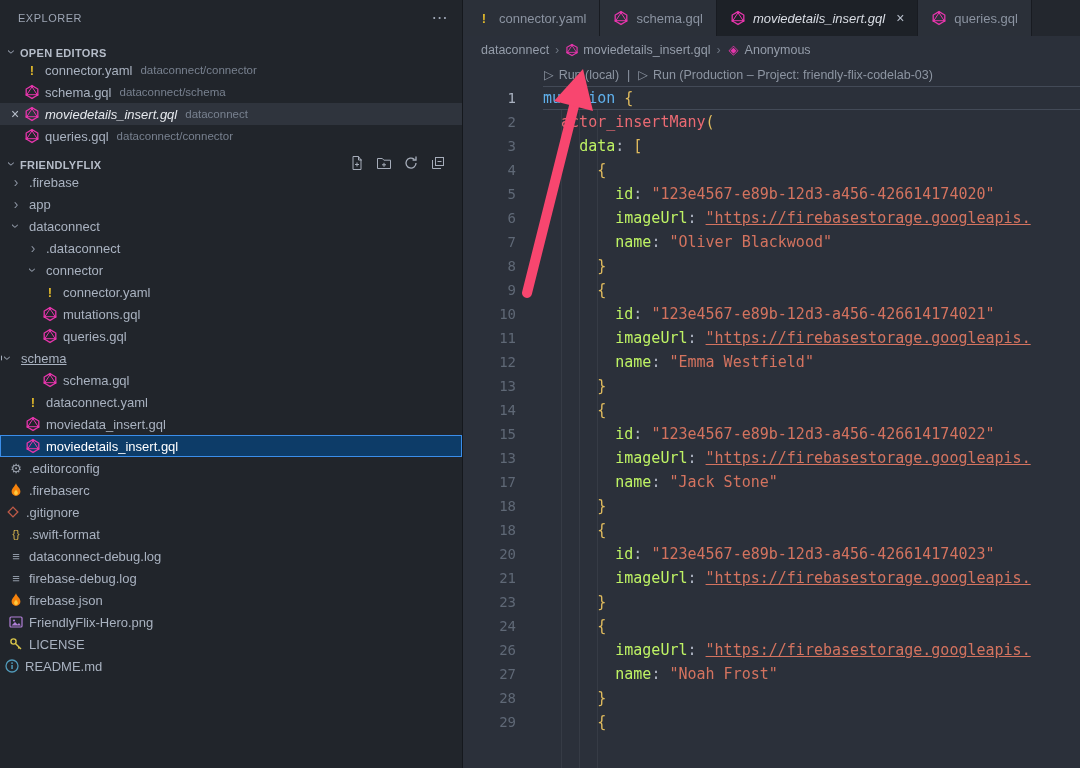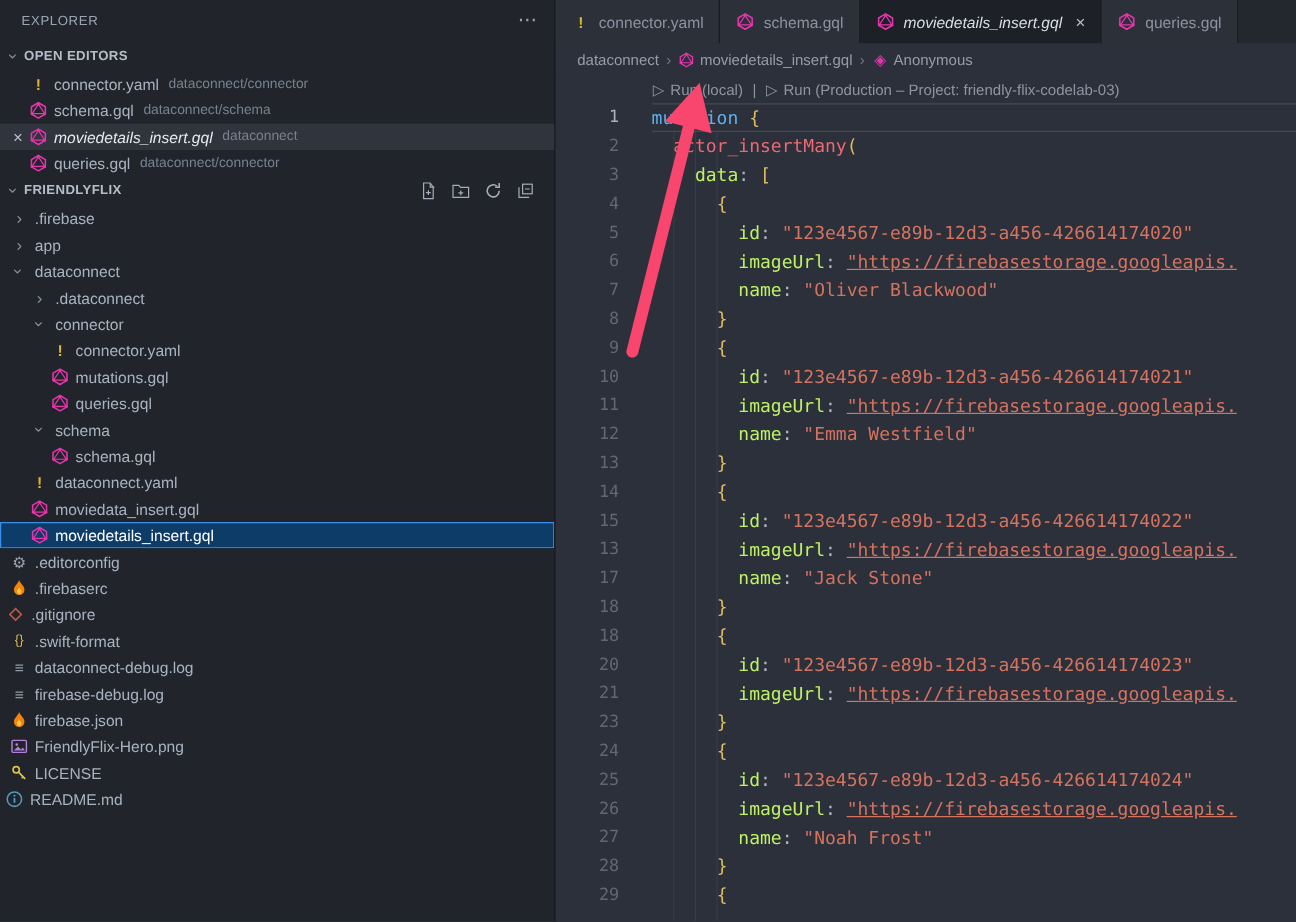--- a/index.html
+++ b/index.html
@@ -6,21 +6,21 @@
   html,body{width:1080px;height:768px;overflow:hidden;background:#2b303a;
     font-family:"Liberation Sans","DejaVu Sans",sans-serif;color:#abb2bf;position:relative}
   .app{display:flex;width:1080px;height:768px}
 
   
   .sidebar{width:463px;flex:none;background:#21252b;border-right:1px solid #15181d;
     display:flex;flex-direction:column;overflow:hidden}
   .sb-title{height:35px;flex:none;display:flex;align-items:center;justify-content:space-between;
     padding:0 14px 0 18px;font-size:11px;letter-spacing:.5px;color:#9da5b4}
   .more{font-size:16px;color:#9da5b4;cursor:pointer;line-height:1}
-  .sec-head{height:24px;flex:none;display:flex;align-items:center;padding:0 4px;
+  .sec-head{height:24px;flex:none;display:flex;align-items:flex-end;padding:0 4px;
     font-size:11px;font-weight:700;color:#b6bdc9;cursor:pointer;letter-spacing:.3px}
   .chev{display:inline-block;width:16px;text-align:center;color:#8b93a1;font-size:14px;
     line-height:1;font-weight:400}
   .chev.down{transform:rotate(90deg)}
   .ws-actions{margin-left:auto;display:flex;gap:11px;padding-right:12px}
   .wact{width:16px;height:16px;color:#a6adba;cursor:pointer}
   .wact svg{width:16px;height:16px;display:block}
 
   .oerow{height:22px;display:flex;align-items:center;font-size:13px;color:#a9b2c0;
     padding-left:6px;cursor:pointer;white-space:nowrap;overflow:hidden}
@@ -217,21 +217,21 @@
             <svg viewBox="0 0 16 16">
               <path d="M8 1.6 13.8 5v6L8 14.4 2.2 11V5z" fill="none" stroke="#e535ab" stroke-width="1.3"></path>
               <path d="M2.8 10.7 8 2.8l5.2 7.9z" fill="none" stroke="#e535ab" stroke-width="1"></path>
               <circle cx="8" cy="2.6" r="1.2" fill="#e535ab"></circle>
               <circle cx="2.8" cy="10.9" r="1.2" fill="#e535ab"></circle>
               <circle cx="13.2" cy="10.9" r="1.2" fill="#e535ab"></circle>
             </svg>
           </span>
           <span class="tlabel">queries.gql</span>
         </div>
-        <div class="trow" style="padding-left: 25px;">
+        <div class="trow" style=" text-decoration: underline;">
           <span class="chev down">›</span>
           <span class="tlabel">schema</span>
         </div>
         <div class="trow" style="padding-left: 42px;">
           <span class="ic">
             <svg viewBox="0 0 16 16">
               <path d="M8 1.6 13.8 5v6L8 14.4 2.2 11V5z" fill="none" stroke="#e535ab" stroke-width="1.3"></path>
               <path d="M2.8 10.7 8 2.8l5.2 7.9z" fill="none" stroke="#e535ab" stroke-width="1"></path>
               <circle cx="8" cy="2.6" r="1.2" fill="#e535ab"></circle>
               <circle cx="2.8" cy="10.9" r="1.2" fill="#e535ab"></circle>
@@ -439,21 +439,20 @@
           <div class="cline"><span class="lnum">14</span><span class="ltext"><span class="tk-pn">      </span><span class="tk-br">{</span></span></div>
           <div class="cline"><span class="lnum">15</span><span class="ltext"><span class="tk-pn">        </span><span class="tk-key">id</span><span class="tk-pn">: </span><span class="tk-st">"123e4567-e89b-12d3-a456-426614174022"</span></span></div>
           <div class="cline"><span class="lnum">13</span><span class="ltext"><span class="tk-pn">        </span><span class="tk-key">imageUrl</span><span class="tk-pn">: </span><span class="tk-su">"https://firebasestorage.googleapis.</span></span></div>
           <div class="cline"><span class="lnum">17</span><span class="ltext"><span class="tk-pn">        </span><span class="tk-key">name</span><span class="tk-pn">: </span><span class="tk-st">"Jack Stone"</span></span></div>
           <div class="cline"><span class="lnum">18</span><span class="ltext"><span class="tk-pn">      </span><span class="tk-br">}</span></span></div>
           <div class="cline"><span class="lnum">18</span><span class="ltext"><span class="tk-pn">      </span><span class="tk-br">{</span></span></div>
           <div class="cline"><span class="lnum">20</span><span class="ltext"><span class="tk-pn">        </span><span class="tk-key">id</span><span class="tk-pn">: </span><span class="tk-st">"123e4567-e89b-12d3-a456-426614174023"</span></span></div>
           <div class="cline"><span class="lnum">21</span><span class="ltext"><span class="tk-pn">        </span><span class="tk-key">imageUrl</span><span class="tk-pn">: </span><span class="tk-su">"https://firebasestorage.googleapis.</span></span></div>
           <div class="cline"><span class="lnum">23</span><span class="ltext"><span class="tk-pn">      </span><span class="tk-br">}</span></span></div>
           <div class="cline"><span class="lnum">24</span><span class="ltext"><span class="tk-pn">      </span><span class="tk-br">{</span></span></div>
-          <div class="cline"><span class="lnum">25</span><span class="ltext"><span class="tk-pn">        </span><span class="tk-key">id</span><span class="tk-pn">: </span><span class="tk-st">"123e4567-e89b-12d3-a456-426614174024"</span></span></div>
           <div class="cline"><span class="lnum">26</span><span class="ltext"><span class="tk-pn">        </span><span class="tk-key">imageUrl</span><span class="tk-pn">: </span><span class="tk-su">"https://firebasestorage.googleapis.</span></span></div>
           <div class="cline"><span class="lnum">27</span><span class="ltext"><span class="tk-pn">        </span><span class="tk-key">name</span><span class="tk-pn">: </span><span class="tk-st">"Noah Frost"</span></span></div>
           <div class="cline"><span class="lnum">28</span><span class="ltext"><span class="tk-pn">      </span><span class="tk-br">}</span></span></div>
           <div class="cline"><span class="lnum">29</span><span class="ltext"><span class="tk-pn">      </span><span class="tk-br">{</span></span></div>
         </div>
       <div class="guides">
         <i style="left:98px"></i>
           <i style="left:116px"></i>
           <i style="left:134px"></i>
       </div>

